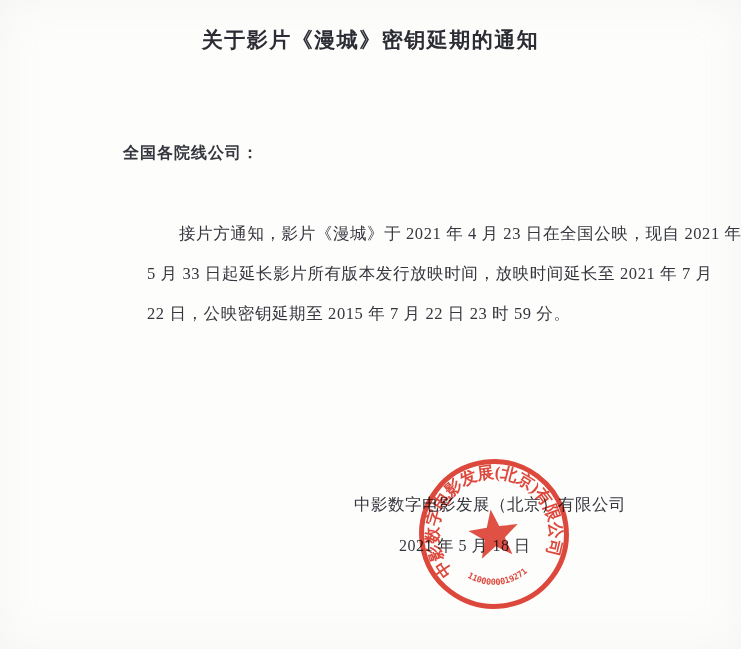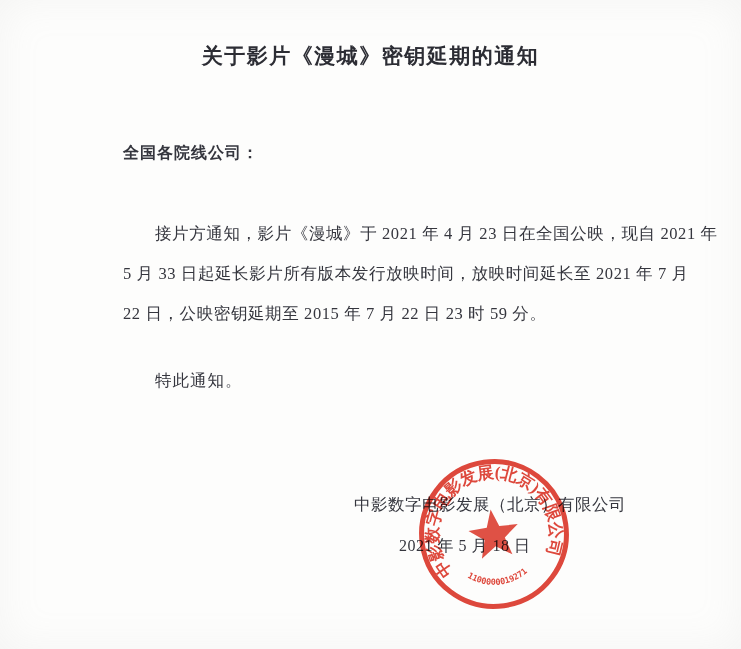--- a/index.html
+++ b/index.html
@@ -15,31 +15,30 @@
     box-shadow:inset 0 0 40px rgba(180,180,180,0.12);
     overflow:hidden;
     color:#35363e;
   }
   .doc-title{
     position:absolute;top:26px;left:0;width:741px;
     text-align:center;
     font-size:21px;font-weight:bold;
     letter-spacing:1.5px;
     color:#2c2d34;
-    margin-top:16px;
   }
   .salutation{
     position:absolute;top:143px;left:123px;
     font-size:16px;letter-spacing:1px;font-weight:bold;
   }
   .body-text{
     position:absolute;top:214px;left:123px;width:560px;
     font-size:16.5px;line-height:40px;letter-spacing:0.6px;
   }
-  .body-line{white-space:nowrap;}
+  .body-line{white-space:nowrap;margin-left:24px;}
   .body-line.first{text-indent:32px;}
   .closing{
     position:absolute;top:370px;left:155px;
     font-size:16.5px;letter-spacing:1px;
   }
   .company-name{
     position:absolute;top:494px;left:354px;
     font-size:16.5px;letter-spacing:0.5px;white-space:nowrap;
   }
   .signature-date{
@@ -64,21 +63,20 @@
   <div class="doc-title">关于影片《漫城》密钥延期的通知</div>
 
   <div class="salutation">全国各院线公司：</div>
 
   <div class="body-text">
     <div class="body-line first">接片方通知，影片《漫城》于 2021 年 4 月 23 日在全国公映，现自 2021 年</div>
     <div class="body-line">5 月 33 日起延长影片所有版本发行放映时间，放映时间延长至 2021 年 7 月</div>
     <div class="body-line">22 日，公映密钥延期至 2015 年 7 月  22  日 23 时 59 分。</div>
   </div>
 
-  <div class="closing">特此通知。</div>
 
   <div class="company-name">中影数字电影发展（北京）有限公司</div>
 
   <div class="signature-date">2021 年 5 月 18 日</div>
 
   <div class="stamp">
     <svg viewBox="0 0 200 200" xmlns="http://www.w3.org/2000/svg">
       <defs>
         <path id="ringTextPath" d="M 40.2 141.9 A 73 73 0 1 1 159.8 141.9" fill="none"></path>
         <path id="serialPath" d="M 57.6 150.6 A 66 66 0 0 0 142.4 150.6" fill="none"></path>

